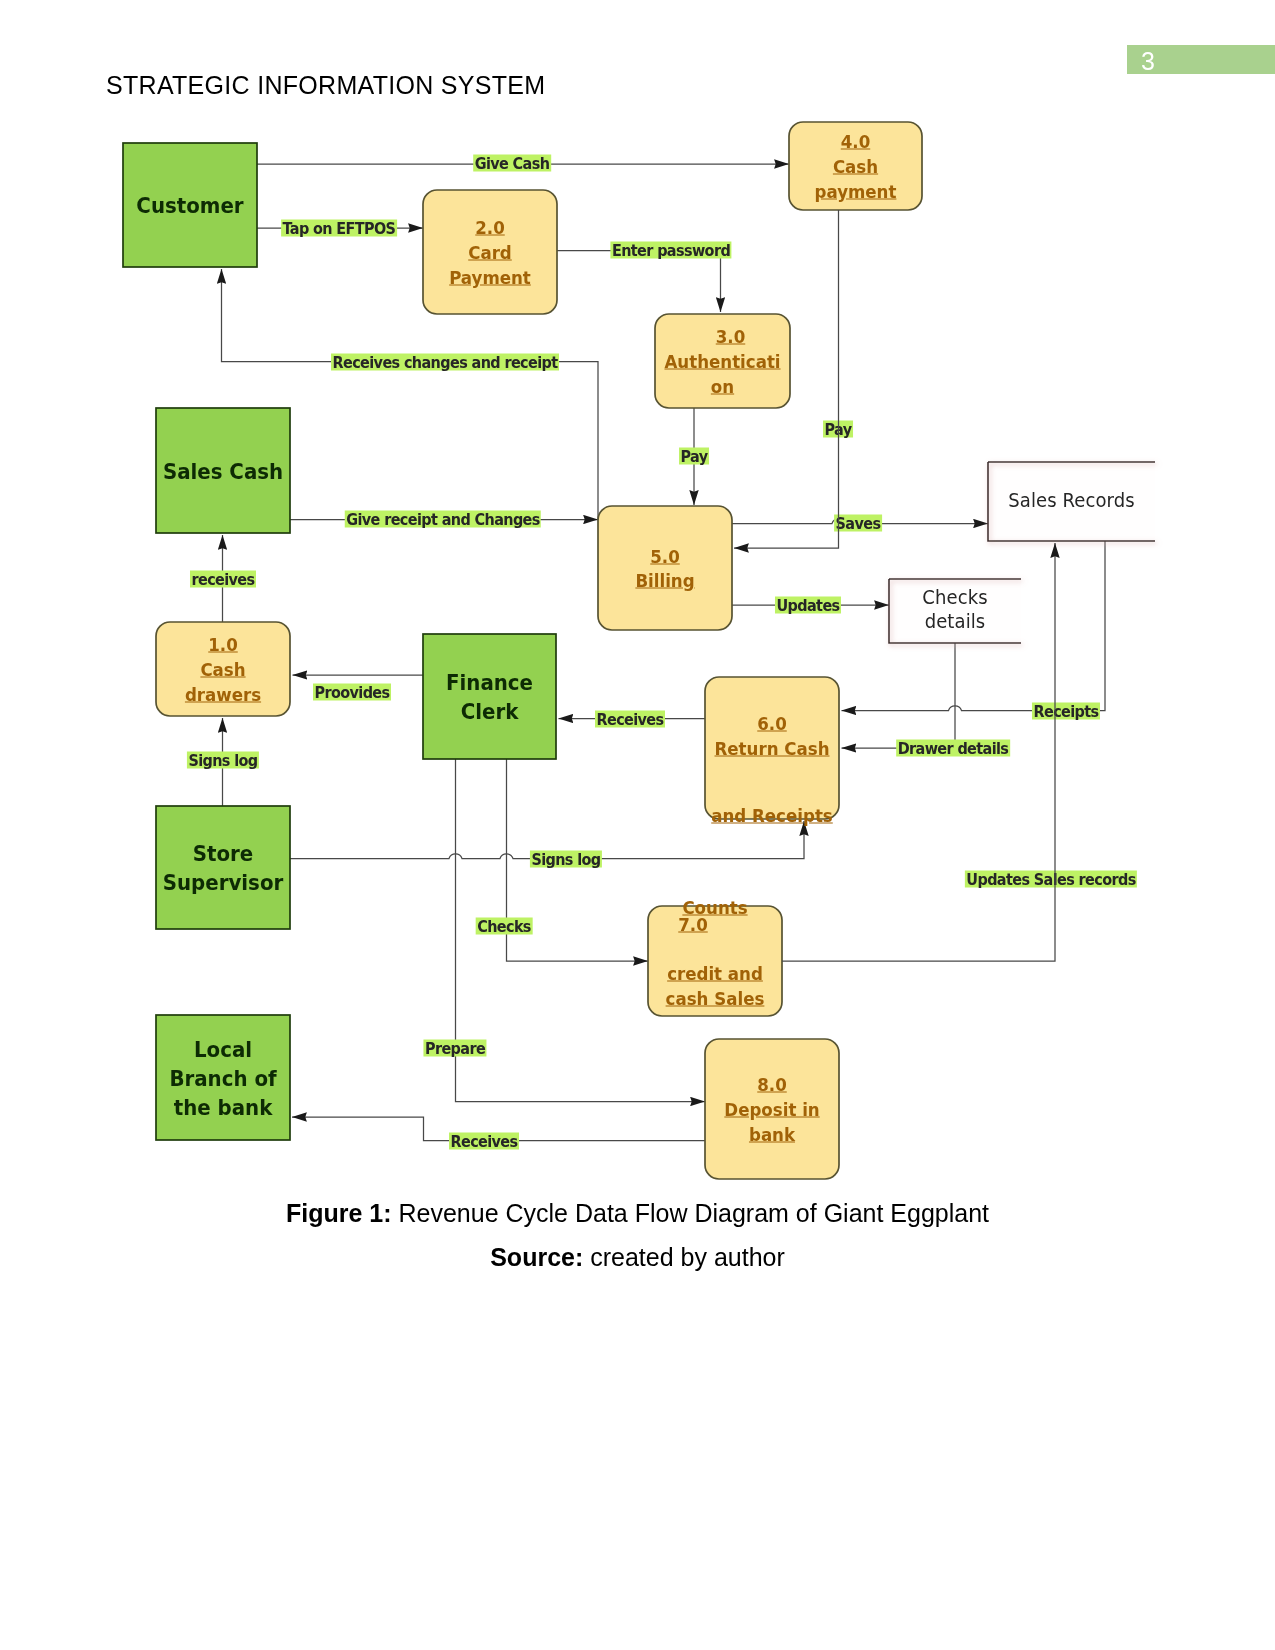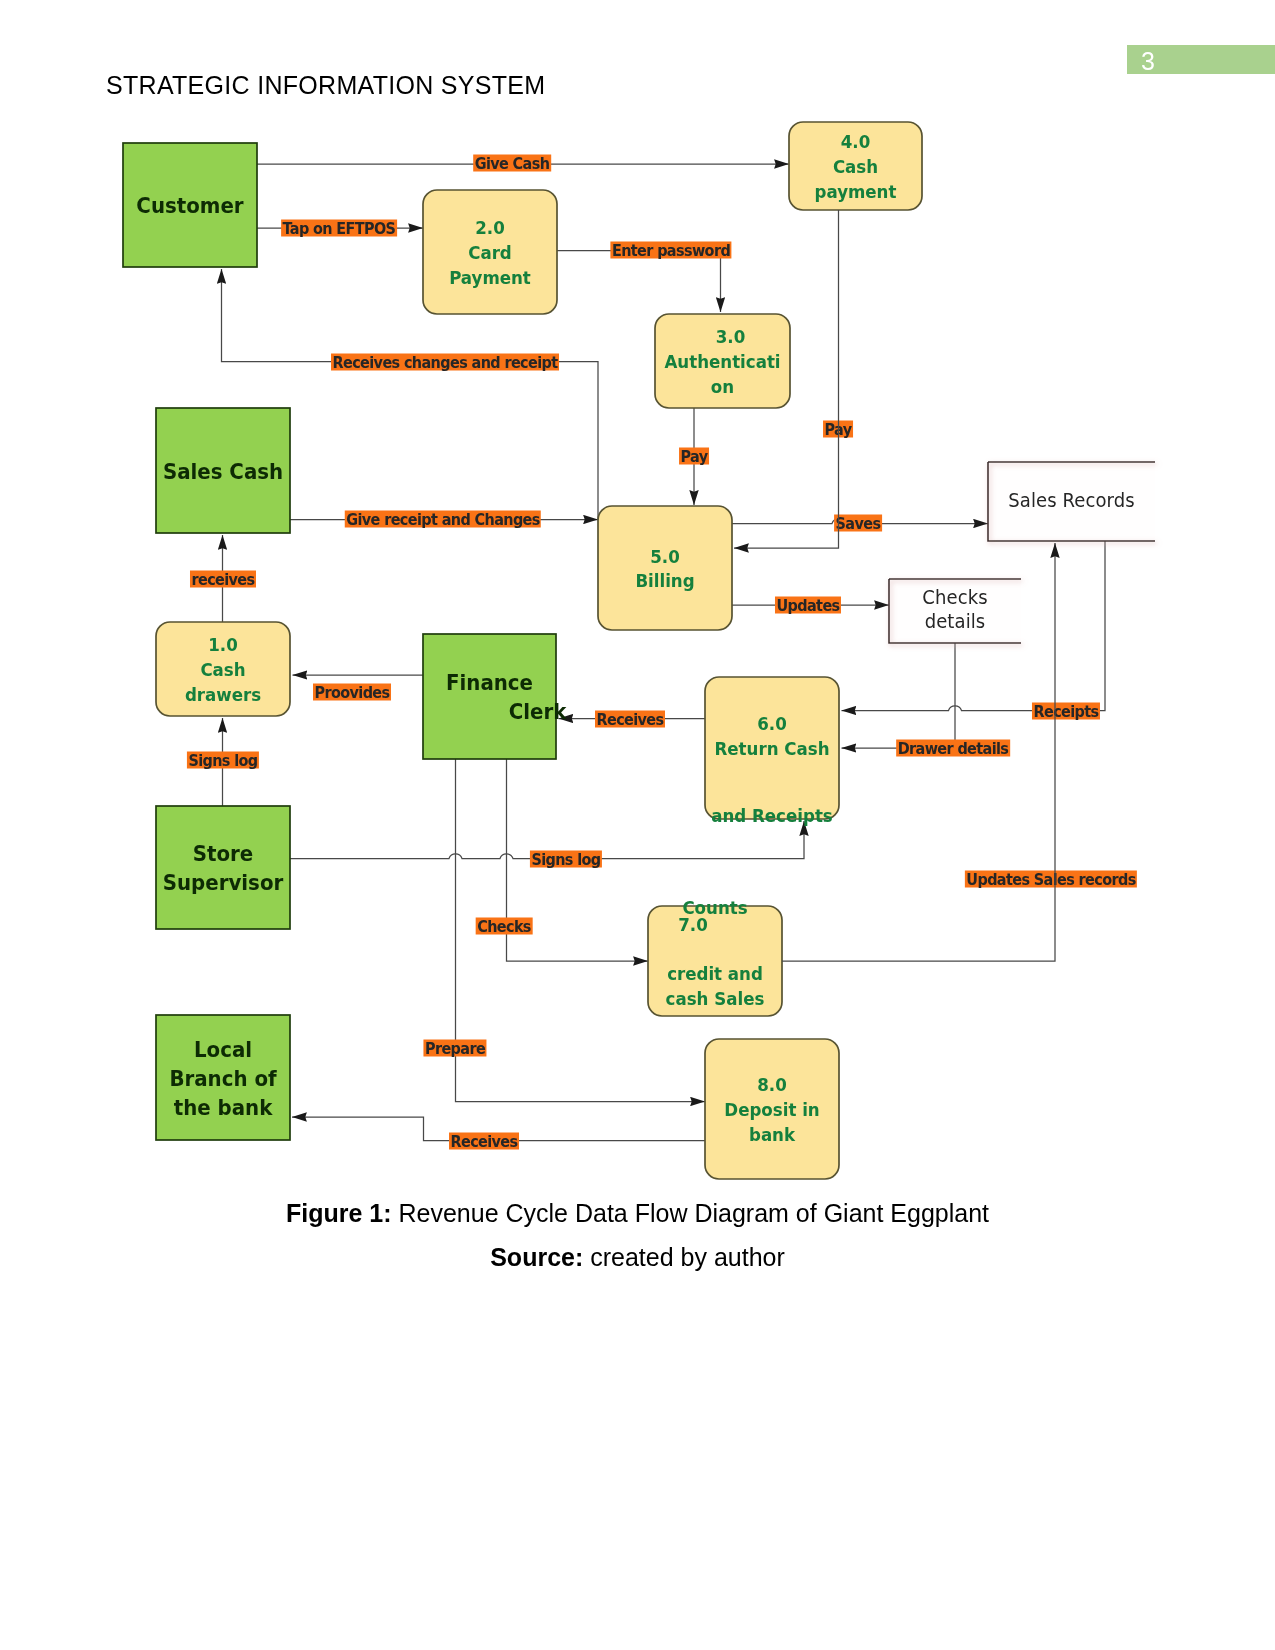--- a/index.html
+++ b/index.html
@@ -9,26 +9,26 @@
   #page-number{position:absolute;left:1141px;top:47px;height:29px;line-height:29px;
        color:#ffffff;font-size:25px;font-family:"Liberation Sans",sans-serif;}
   #doc-title{position:absolute;left:106px;top:71px;font-size:25px;letter-spacing:0.3px;color:#000000;white-space:nowrap;}
   #diagram{position:absolute;left:0;top:0;}
   #diagram-overlay{position:absolute;left:0;top:0;pointer-events:none;}
   
   .nlab{position:absolute;text-align:center;font-family:"DejaVu Sans",sans-serif;
         font-stretch:condensed;font-weight:bold;white-space:nowrap;
         transform:translate(-50%,-50%);}
   .nlab.ent{font-size:22px;color:#0d2b04;}
-  .nlab.prc{font-size:18.5px;color:#15803d;}
+  .nlab.prc{font-size:18.5px;color:#a16207;text-decoration:underline;}
   .nlab.sto{font-size:20px;color:#262626;font-weight:normal;font-stretch:condensed;letter-spacing:0.1px;}
   
   .flab{position:absolute;font-family:"DejaVu Sans",sans-serif;font-stretch:condensed;
         font-weight:bold;font-size:16px;letter-spacing:-0.6px;color:#262626;white-space:nowrap;
-        background:#f97316;padding:0 1.5px;transform:translate(-50%,-50%);line-height:17px;}
+        background:#bef264;padding:0 1.5px;transform:translate(-50%,-50%);line-height:17px;}
   .cap{position:absolute;left:0;width:1275px;text-align:center;font-size:25px;color:#000000;}
   #caption-figure{top:1199px;}
   #caption-source{top:1243px;}
   .cap .b{font-weight:bold;}
 </style>
 </head>
 <body>
 
 <div id="page-band"></div>
 <div id="page-number">3</div>
@@ -81,21 +81,21 @@
     <rect x="648" y="906" width="134" height="110" rx="14" ry="14" fill="#fce49a" stroke="#575332" stroke-width="1.7"></rect>
     <rect x="705" y="1039" width="134" height="140" rx="14" ry="14" fill="#fce49a" stroke="#575332" stroke-width="1.7"></rect>
     <path d="M 988 462 L 1155 462 M 1155 541 L 988 541 L 988 462" fill="none" stroke="#3b2f2d" stroke-width="1.6" filter="url(#store-glow)"></path>
     <path d="M 889 579 L 1021 579 M 1021 643 L 889 643 L 889 579" fill="none" stroke="#3b2f2d" stroke-width="1.6" filter="url(#store-glow)"></path>
   </g>
 </svg>
 <div id="node-labels">
   <div class="nlab ent" style="left:190.0px;top:205.0px;">Customer</div>
   <div class="nlab ent" style="left:223.0px;top:470.5px;">Sales Cash</div>
   <div class="nlab ent" style="left:489.5px;top:682.0px;">Finance</div>
-  <div class="nlab ent" style="left:489.5px;top:711.0px;margin-left:48px;">Clerk</div>
+  <div class="nlab ent" style="left:489.5px;top:711.0px;">Clerk</div>
   <div class="nlab ent" style="left:223.0px;top:853.0px;">Store</div>
   <div class="nlab ent" style="left:223.0px;top:882.0px;">Supervisor</div>
   <div class="nlab ent" style="left:223.0px;top:1048.5px;">Local</div>
   <div class="nlab ent" style="left:223.0px;top:1077.5px;">Branch of</div>
   <div class="nlab ent" style="left:223.0px;top:1106.5px;">the bank</div>
   <div class="nlab prc" style="left:223.0px;top:644.3px;">1.0</div>
   <div class="nlab prc" style="left:223.0px;top:669.0px;">Cash</div>
   <div class="nlab prc" style="left:223.0px;top:693.7px;">drawers</div>
   <div class="nlab prc" style="left:490.0px;top:227.3px;">2.0</div>
   <div class="nlab prc" style="left:490.0px;top:252.0px;">Card</div>

